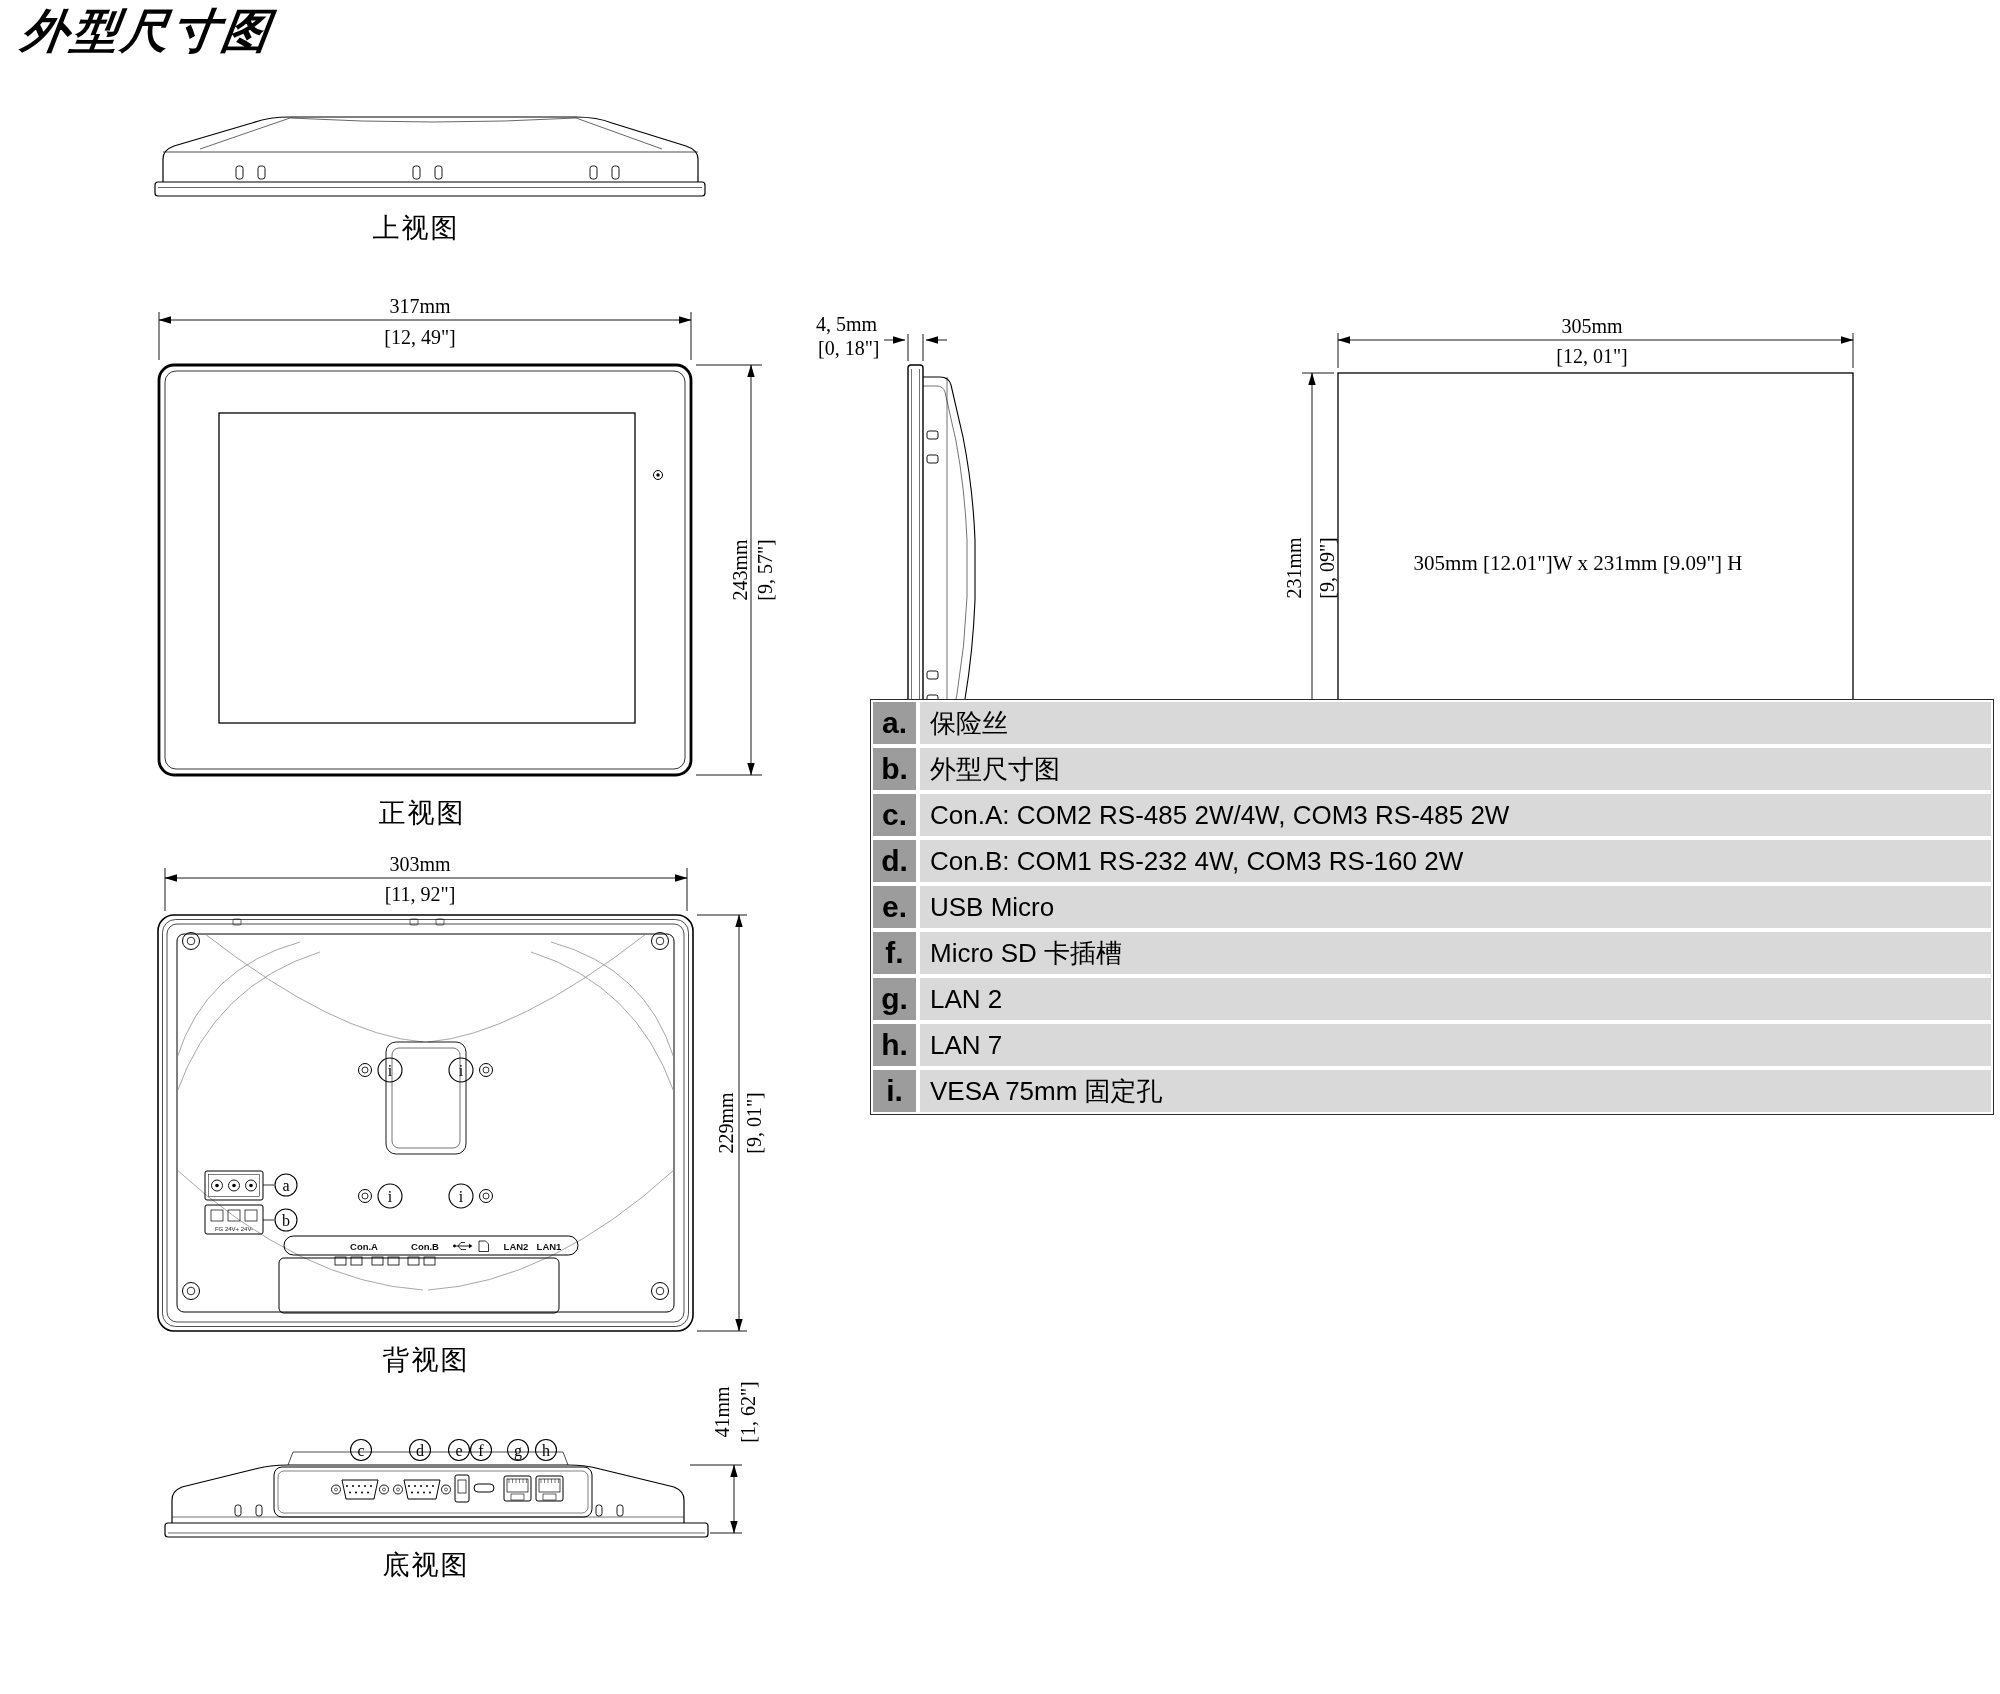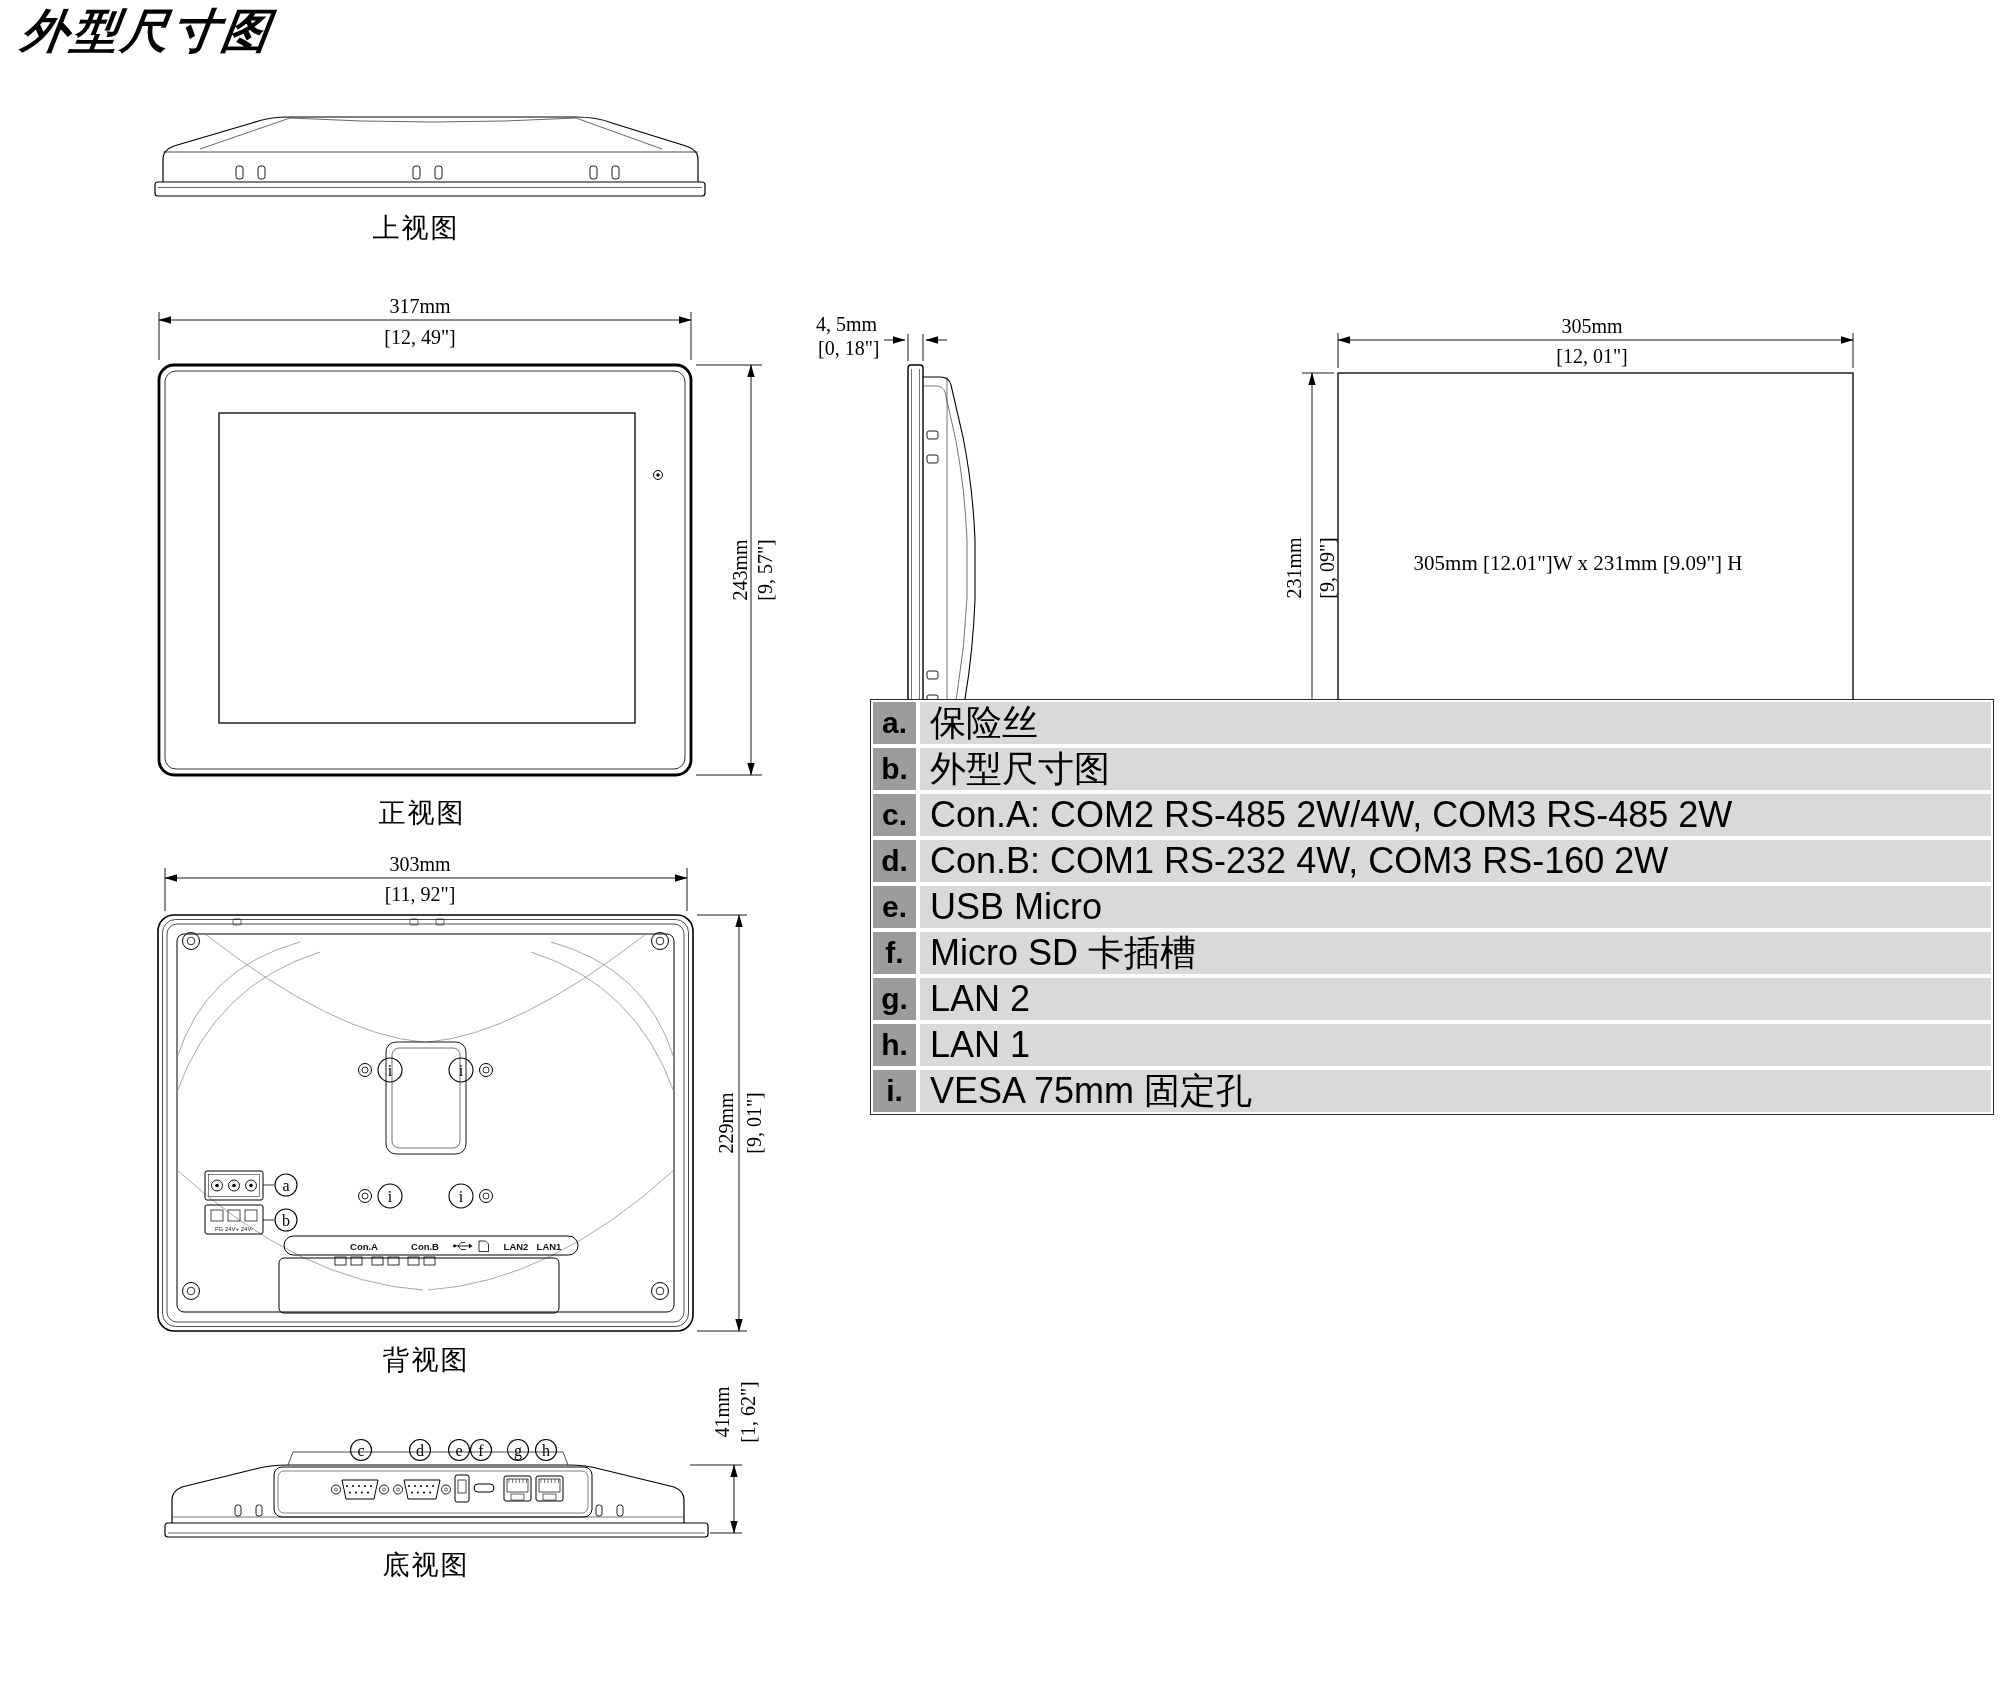--- a/index.html
+++ b/index.html
@@ -18,21 +18,21 @@
   .micro{font-family:"Liberation Sans",sans-serif;font-size:6px;fill:#222;}
   
   .legend{position:absolute;left:870px;top:699px;width:1124px;border:1px solid #2a2a2a;
       background:#fff;box-sizing:border-box;}
   .legend-row{display:flex;height:46px;box-sizing:border-box;}
   .key-cell{width:47px;background:#9c9c9c;border:2px solid #fff;box-sizing:border-box;
       display:flex;align-items:center;justify-content:center;
       font-family:"Liberation Sans",sans-serif;font-weight:bold;font-size:30px;color:#000;}
   .desc-cell{flex:1;background:#d9d9d9;border:2px solid #fff;box-sizing:border-box;
       display:flex;align-items:center;padding-left:10px;
-      font-family:"Liberation Sans",sans-serif;font-size:36px;color:#000;white-space:nowrap;}
+      font-family:"Liberation Sans",sans-serif;font-size:26px;color:#000;white-space:nowrap;}
 </style>
 </head>
 <body>
 
 <div class="page-title">外型尺寸图</div>
 
 <svg id="drawing" width="2000" height="1694" viewBox="0 0 2000 1694" fill="none" stroke="#000" stroke-width="1">
   <defs>
     <marker id="arr" markerUnits="userSpaceOnUse" markerWidth="14" markerHeight="10" viewBox="0 0 14 10" refX="13" refY="5" orient="auto-start-reverse">
       <path d="M13.5,5 L1,1.3 L1,8.7 Z" fill="#000" stroke="none"></path>
@@ -383,19 +383,19 @@
   <div class="legend-row">
     <div class="key-cell">f.</div>
     <div class="desc-cell">Micro SD 卡插槽</div>
   </div>
   <div class="legend-row">
     <div class="key-cell">g.</div>
     <div class="desc-cell">LAN 2</div>
   </div>
   <div class="legend-row">
     <div class="key-cell">h.</div>
-    <div class="desc-cell">LAN 1</div>
+    <div class="desc-cell">LAN 7</div>
   </div>
   <div class="legend-row">
     <div class="key-cell">i.</div>
     <div class="desc-cell">VESA 75mm 固定孔</div>
   </div>
 </div>
 
 </body></html>

